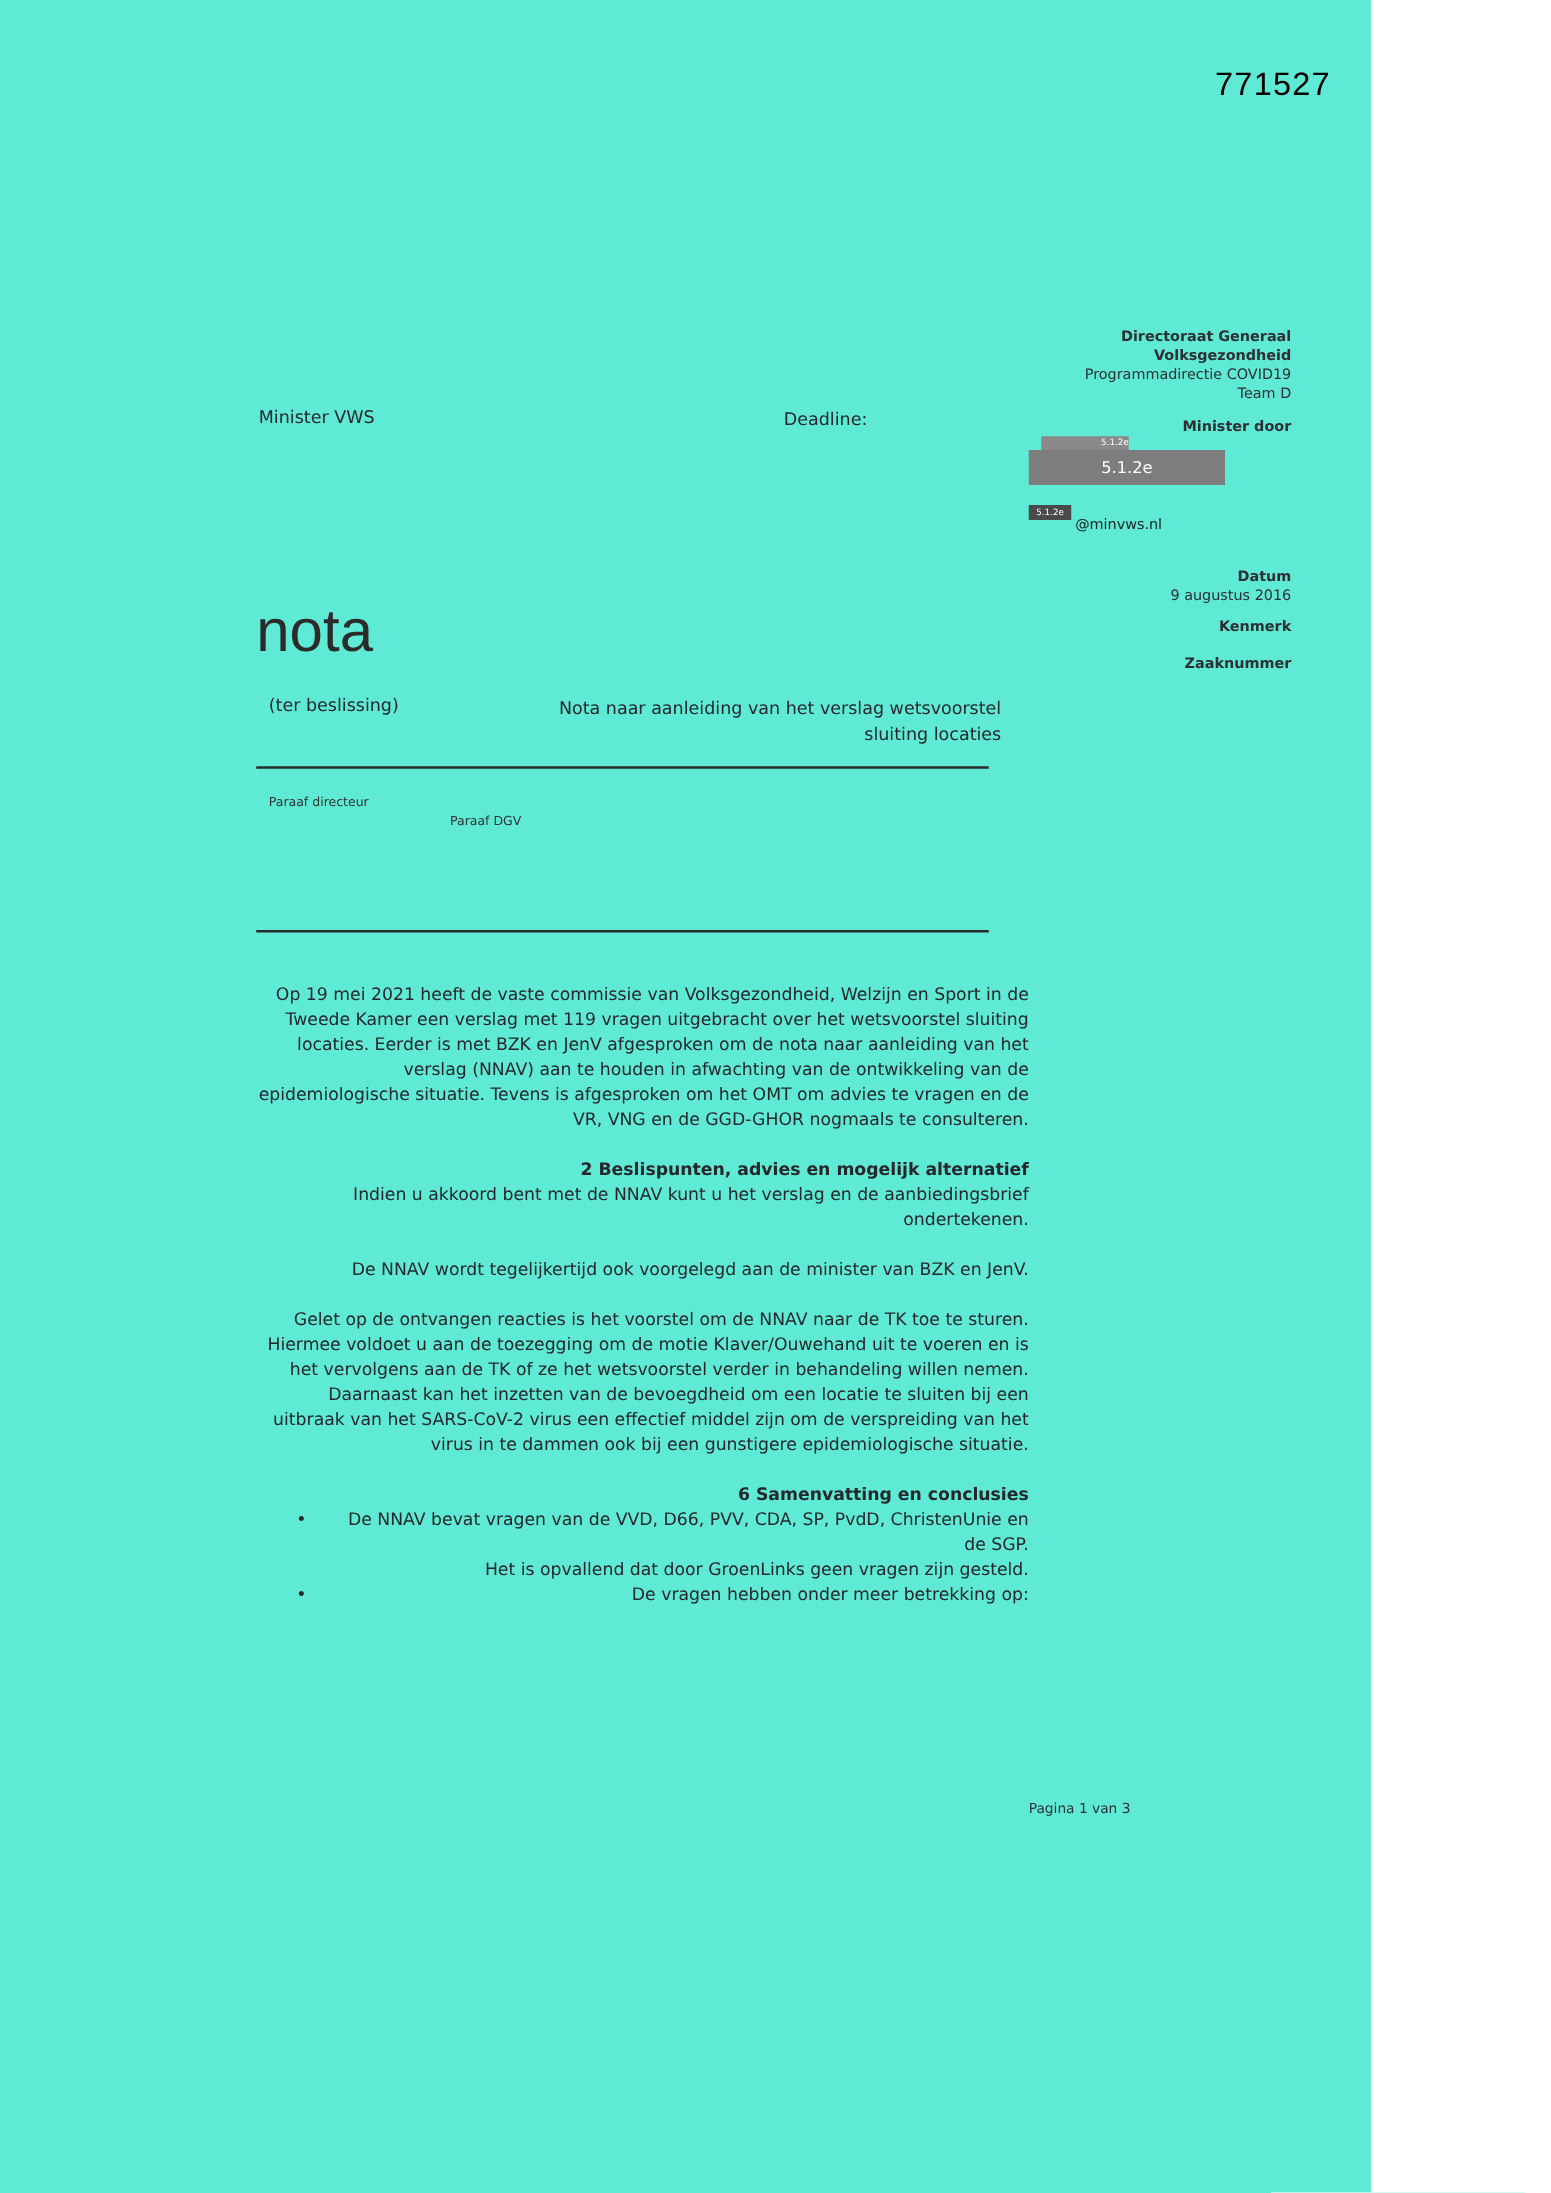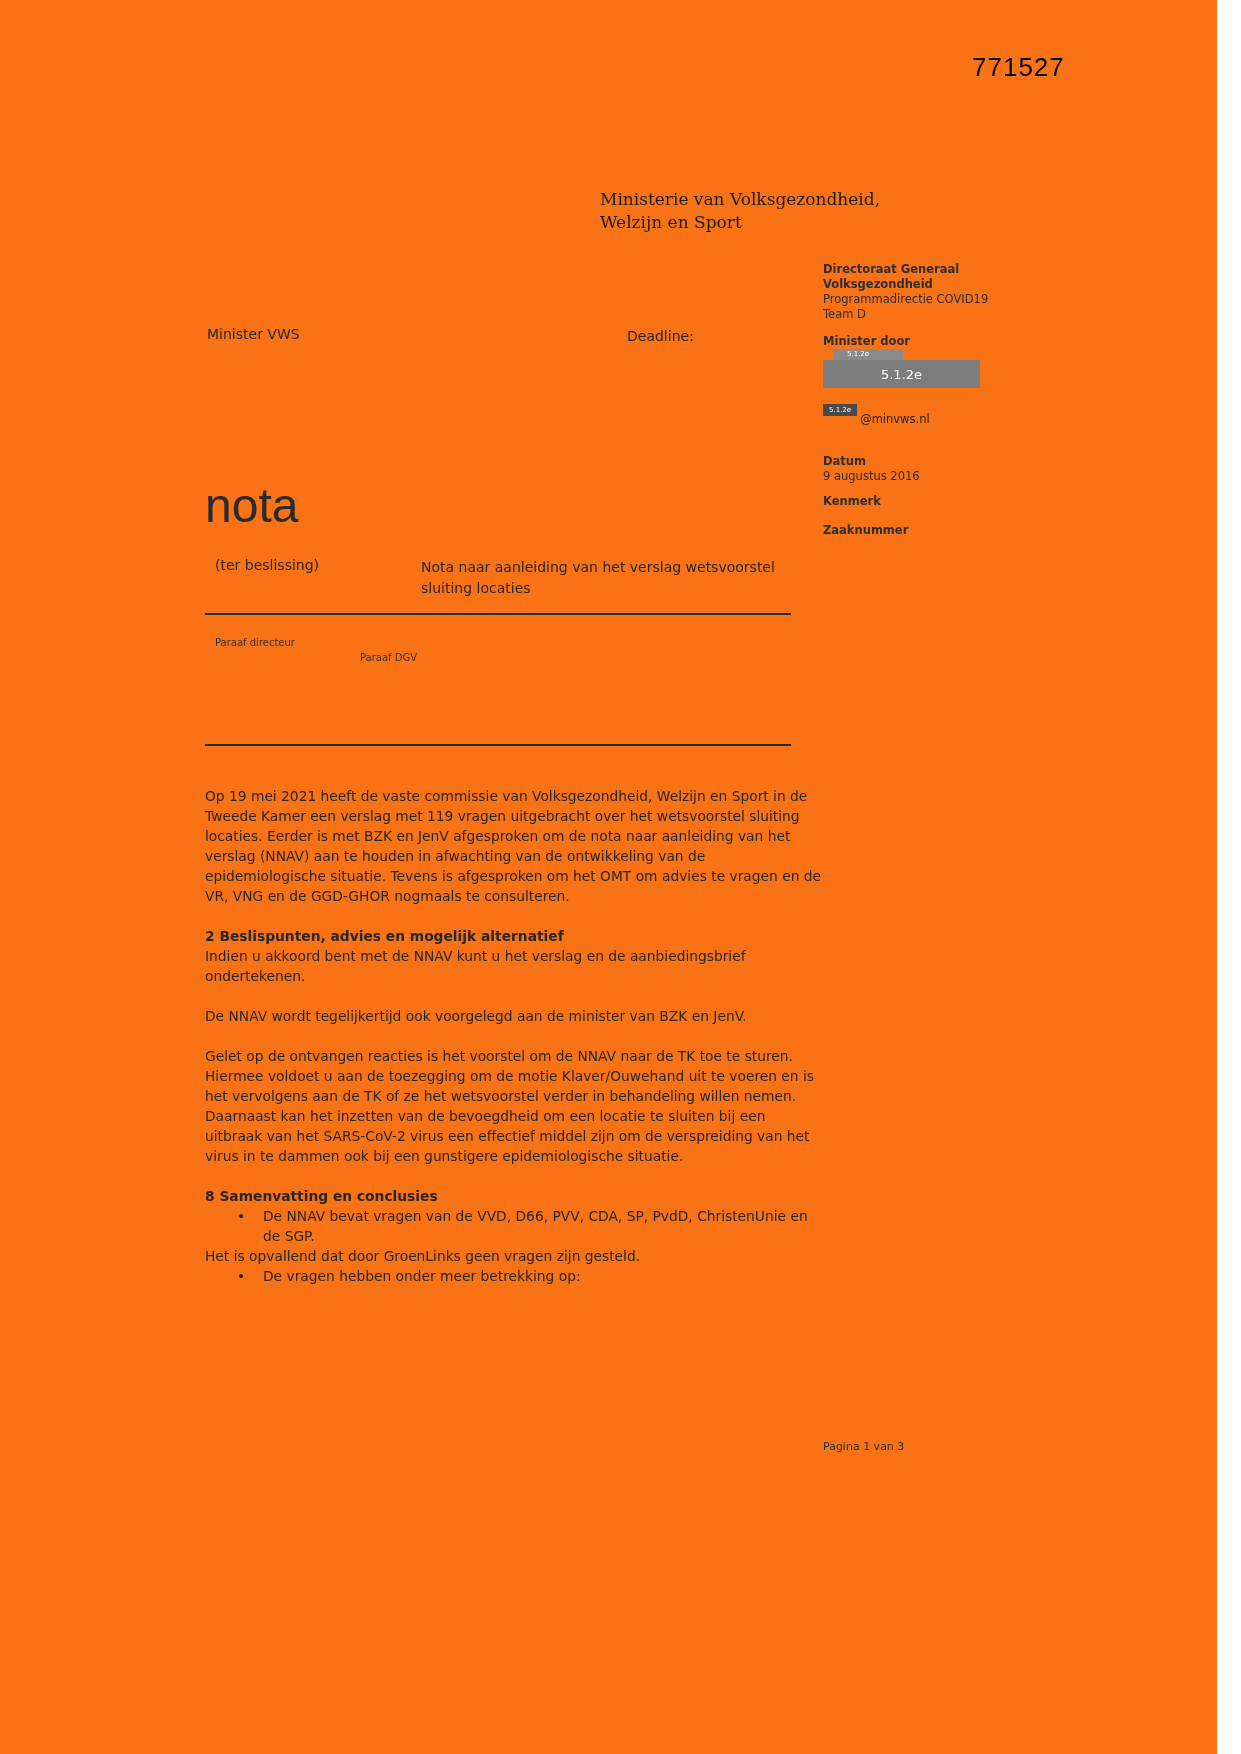--- a/index.html
+++ b/index.html
@@ -1,24 +1,25 @@
 <!DOCTYPE html>
 <html><head>
 <meta charset="utf-8">
 <style>
   * { margin: 0; padding: 0; box-sizing: border-box; }
   html, body { background: #ffffff; }
   .page {
     position: relative;
-    width: 1217px;
+    width: 1097px;
     height: 1754px;
-    background: #f97316;
+    background: #5eead4;
     font-family: "DejaVu Sans", sans-serif;
     color: #26262b;
     overflow: hidden;
+    text-align: right;
   }
   .doc-number {
     position: absolute;
     left: 972px; top: 52px;
     font-family: "Liberation Sans", sans-serif;
     font-size: 26px;
     color: #000000;
     letter-spacing: 1px;
   }
   .ministry {
@@ -156,24 +157,20 @@
     color: #2e2e33;
   }
 </style>
 </head>
 <body>
 
 <div class="page">
 
   <div class="doc-number">771527</div>
 
-  <div class="ministry">
-    <div>Ministerie van Volksgezondheid,</div>
-    <div>Welzijn en Sport</div>
-  </div>
 
   <div class="minister">Minister VWS</div>
   <div class="deadline">Deadline:</div>
 
   <aside class="meta">
     <div class="b">Directoraat Generaal</div>
     <div class="b">Volksgezondheid</div>
     <div>Programmadirectie COVID19</div>
     <div>Team D</div>
     <div class="gap12"></div>
@@ -206,21 +203,21 @@
   <div class="rule rule2"></div>
 
   <main class="body">
     <p>Op 19 mei 2021 heeft de vaste commissie van Volksgezondheid, Welzijn en Sport in de Tweede Kamer een verslag met 119 vragen uitgebracht over het wetsvoorstel sluiting locaties. Eerder is met BZK en JenV afgesproken om de nota naar aanleiding van het verslag (NNAV) aan te houden in afwachting van de ontwikkeling van de epidemiologische situatie. Tevens is afgesproken om het OMT om advies te vragen en de VR, VNG en de GGD-GHOR nogmaals te consulteren.</p>
 
     <h3>2 Beslispunten, advies en mogelijk alternatief</h3>
     <p>Indien u akkoord bent met de NNAV kunt u het verslag en de aanbiedingsbrief ondertekenen.</p>
     <p>De NNAV wordt tegelijkertijd ook voorgelegd aan de minister van BZK en JenV.</p>
     <p>Gelet op de ontvangen reacties is het voorstel om de NNAV naar de TK toe te sturen. Hiermee voldoet u aan de toezegging om de motie Klaver/Ouwehand uit te voeren en is het vervolgens aan de TK of ze het wetsvoorstel verder in behandeling willen nemen. Daarnaast kan het inzetten van de bevoegdheid om een locatie te sluiten bij een uitbraak van het SARS-CoV-2 virus een effectief middel zijn om de verspreiding van het virus in te dammen ook bij een gunstigere epidemiologische situatie.</p>
 
-    <h3>8 Samenvatting en conclusies</h3>
+    <h3>6 Samenvatting en conclusies</h3>
     <div class="bullet">
       <span class="glyph">•</span>
       <span>De NNAV bevat vragen van de VVD, D66, PVV, CDA, SP, PvdD, ChristenUnie en de SGP.</span>
     </div>
     <div>Het is opvallend dat door GroenLinks geen vragen zijn gesteld.</div>
     <div class="bullet">
       <span class="glyph">•</span>
       <span>De vragen hebben onder meer betrekking op:</span>
     </div>
   </main>

